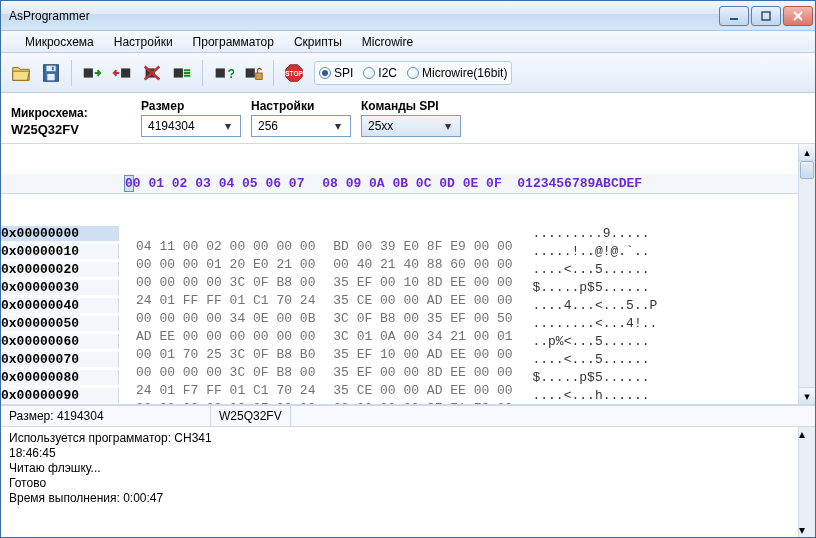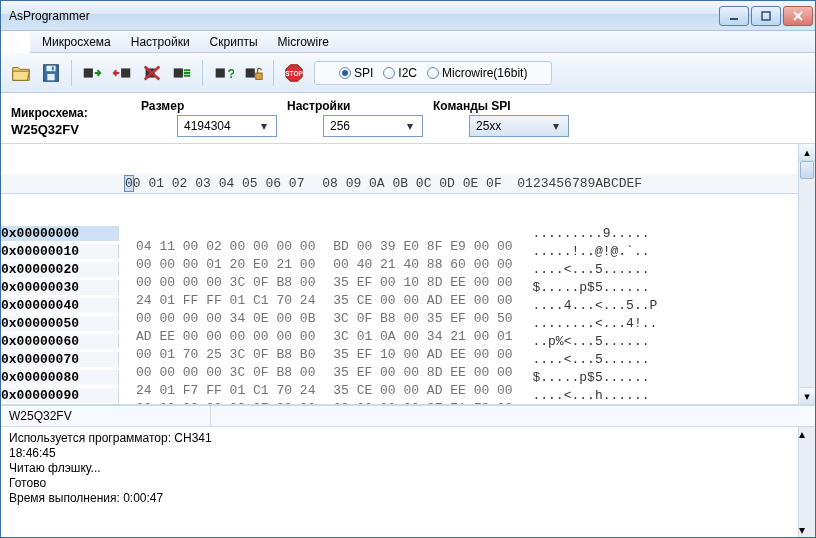--- a/index.html
+++ b/index.html
@@ -53,22 +53,21 @@
     color: #fff;
   }
   .win-btn svg { width: 12px; height: 10px; }
 
   .menubar {
     height: 22px;
     background: linear-gradient(to bottom, #f6fafe, #e4edf8);
     border-bottom: 1px solid #b9cde4;
     display: flex;
     align-items: stretch;
-    padding-left: 2px;
-    margin-left: 29px;
+    padding-left: 14px;
   }
   .menu-item {
     padding: 0 10px;
     display: flex;
     align-items: center;
     color: #000;
     font-size: 12px;
   }
 
   .toolbar {
@@ -96,21 +95,21 @@
     border-radius: 3px;
   }
   .tb-btn svg { width: 22px; height: 22px; }
 
   .radios {
     display: flex;
     align-items: center;
     gap: 10px;
     border: 1px solid #b9cde4;
     border-radius: 3px;
-    padding: 4px 24px;
+    padding: 4px 4px;
     margin-left: 4px;
     background: #f8fbfe;
     font-size: 12px;
   }
   .radio-opt { display: flex; align-items: center; gap: 3px; }
   .radio-dot {
     width: 12px; height: 12px;
     border: 1px solid #6a8db3;
     border-radius: 50%;
     background: radial-gradient(circle at 30% 30%, #fff, #e3ecf6);
@@ -138,21 +137,20 @@
   .chip-name { font-size: 13px; font-weight: bold; color: #000; }
   .combo {
     height: 22px;
     border: 1px solid #7a9ec4;
     background: #fff;
     display: flex;
     align-items: center;
     padding: 0 4px 0 6px;
     min-width: 100px;
     position: relative;
-    margin-left: 36px;
   }
   .combo .arrow {
     margin-left: auto;
     width: 16px;
     text-align: center;
     color: #333;
   }
   .combo.spi {
     background: linear-gradient(to bottom, #f0f5fb, #d7e5f4);
   }
@@ -190,22 +188,22 @@
     text-align: right;
     padding-right: 10px;
     border-right: 1px solid #cfdae7;
     background: #f3f7fc;
     color: #000;
     font-weight: bold;
   }
   .hex-cols {
     padding-left: 6px;
     letter-spacing: 0;
-    color: #404040;
-    font-weight: normal;
+    color: #6d28d9;
+    font-weight: bold;
   }
   .hex-cols .col-sep { display:inline-block; width:10px; }
   .hex-row { display: flex; height: 18px; align-items: center; }
   .hex-row .addr {
     width: 118px;
     padding-right: 10px;
     border-right: 1px solid #cfdae7;
     background: #f3f7fc;
     color: #000;
     font-weight: bold;
@@ -302,20 +300,21 @@
             <line x1="2" y1="1" x2="10" y2="9" stroke="#fff" stroke-width="2"></line>
             <line x1="10" y1="1" x2="2" y2="9" stroke="#fff" stroke-width="2"></line>
           </svg>
       </div>
     </div>
   </div>
 
   <div class="menubar">
     <div class="menu-item">Микросхема</div>
     <div class="menu-item">Настройки</div>
+    <div class="menu-item">Программатор</div>
     <div class="menu-item">Скрипты</div>
     <div class="menu-item">Microwire</div>
   </div>
 
   <div class="toolbar">
     <div class="tb-btn">
       <svg viewBox="0 0 24 24">
           <path d="M3 6h6l2 2h10v12H3z" fill="#f0d070" stroke="#8a6a20"></path>
           <path d="M3 10h18l-2 10H3z" fill="#f5dd8a" stroke="#8a6a20"></path>
         </svg>
@@ -431,20 +430,21 @@
       <div class="vscroll">
         <div class="arrow-btn">▴</div>
         <div class="track">
           <div class="thumb"></div>
         </div>
         <div class="arrow-btn">▾</div>
       </div>
     </div>
 
     <div class="statusbar">
+      <div class="status-cell">Размер: 4194304</div>
       <div class="status-cell">W25Q32FV</div>
     </div>
 
     <div class="log-area">
       <div class="log-text" id="log-text">Используется программатор: CH341
 18:46:45
 Читаю флэшку...
 Готово
 Время выполнения: 0:00:47</div>
       <div class="log-scroll">

